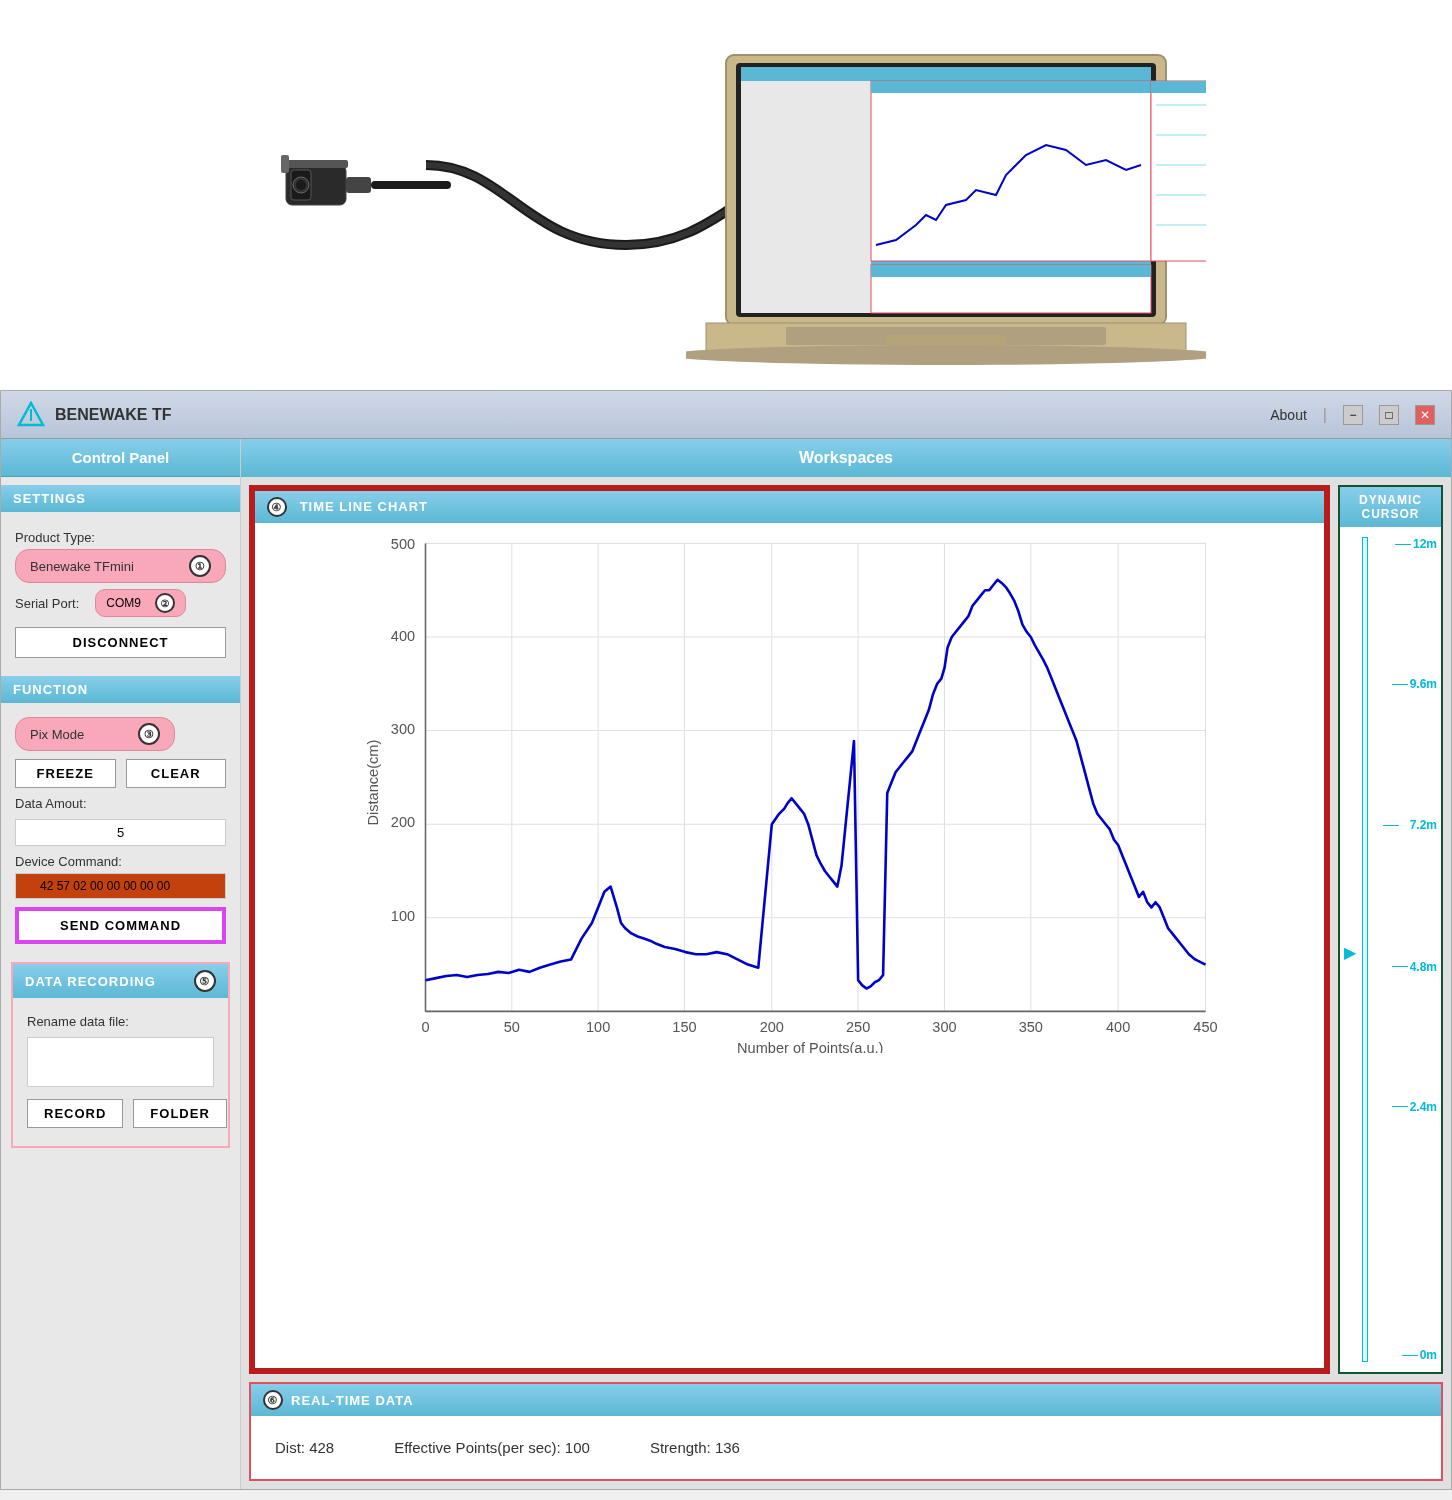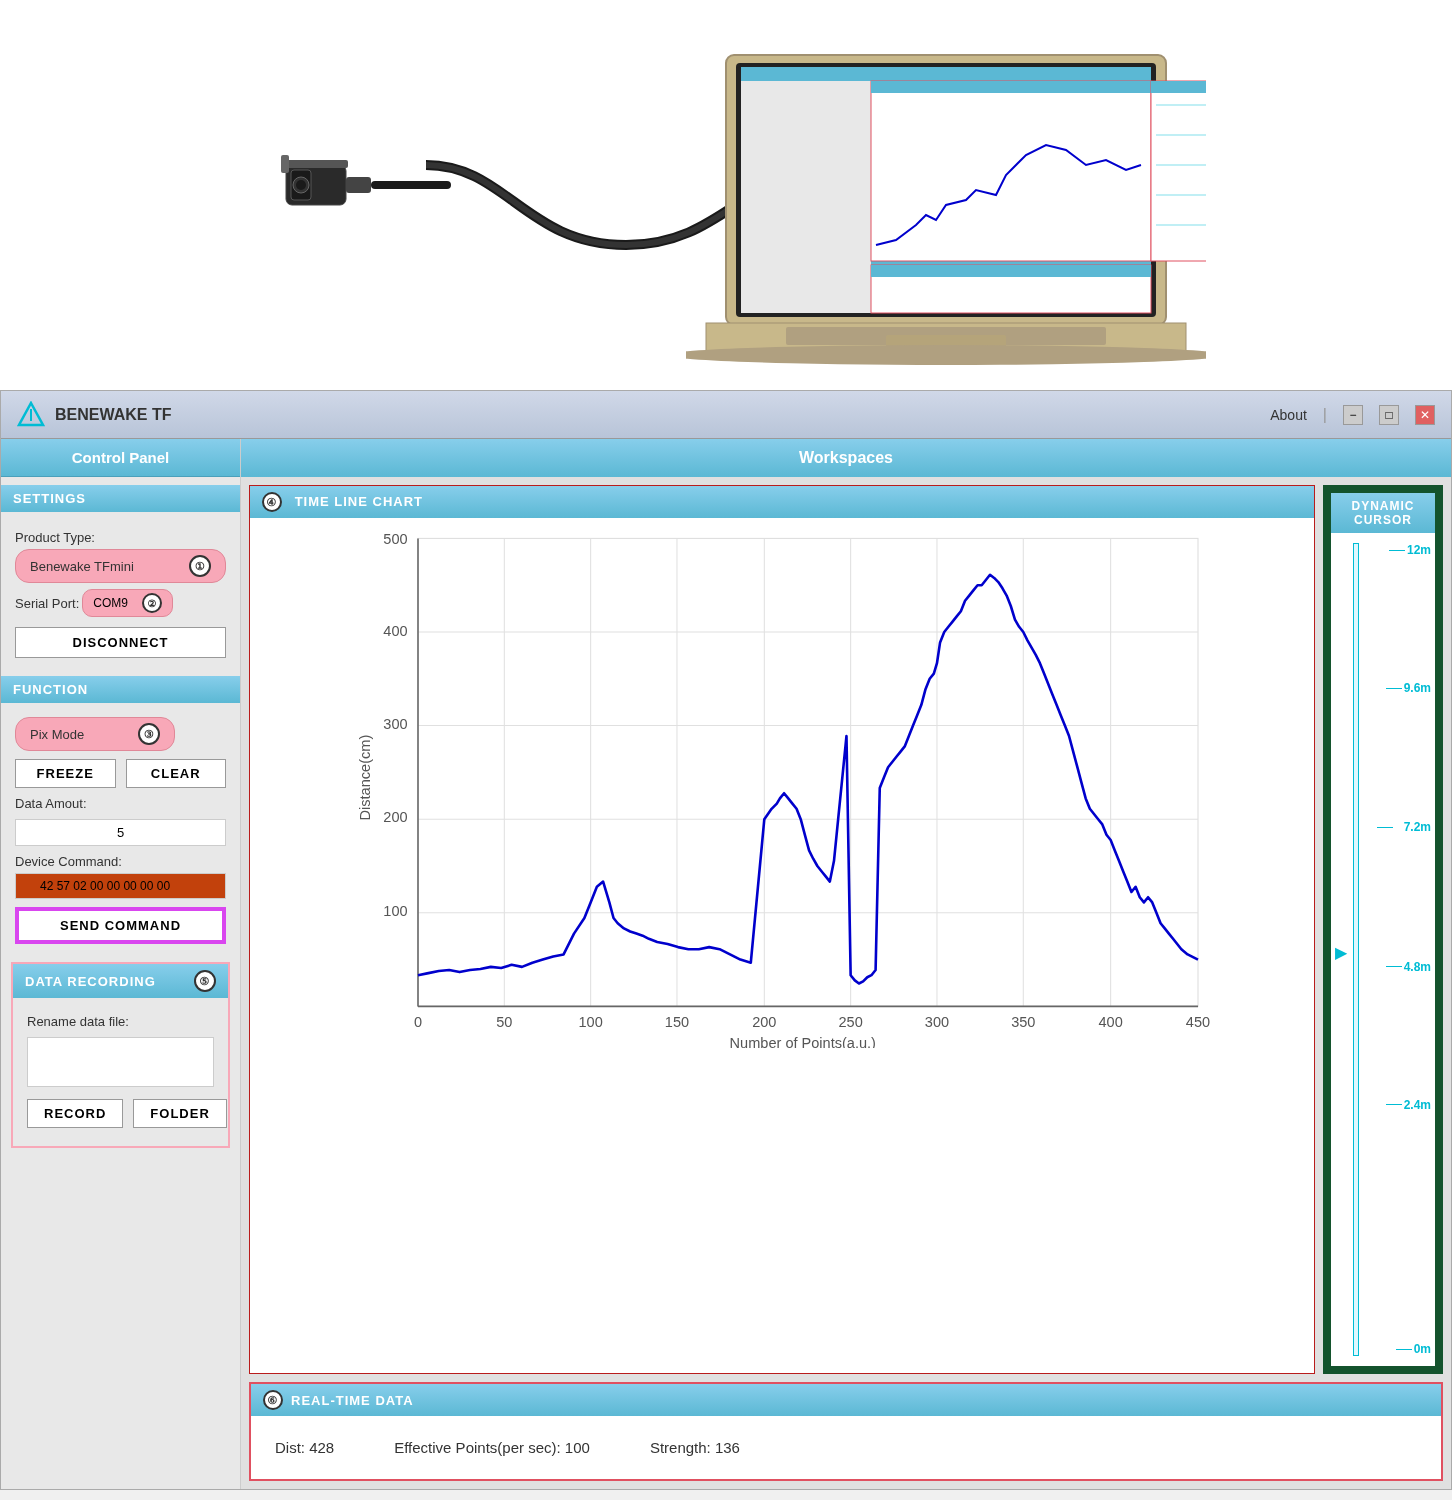--- a/index.html
+++ b/index.html
@@ -123,21 +123,21 @@
       font-size: 11px;
       font-weight: bold;
       color: #333;
       flex-shrink: 0;
       margin-left: 8px;
     }
 
     .serial-row {
       display: flex;
       align-items: center;
-      gap: 3px;
+      gap: 16px;
       margin-top: 6px;
     }
 
     .serial-label { font-size: 13px; color: #333; }
 
     .com-badge {
       background: #f8a8b8;
       border: 1px solid #e08898;
       border-radius: 10px;
       padding: 3px 10px;
@@ -264,21 +264,21 @@
     }
 
     .chart-cursor-row {
       display: flex;
       flex: 1;
       gap: 0;
     }
 
     .chart-section {
       flex: 1;
-      border: 1px solid #b91c1c;
+      border: 6px solid #b91c1c;
       margin: 8px;
       background: white;
       display: flex;
       flex-direction: column;
     }
 
     .chart-header {
       background: linear-gradient(to bottom, #87ceeb, #5bb8d4);
       color: white;
       padding: 6px 12px;
@@ -288,22 +288,22 @@
     }
 
     .chart-body {
       flex: 1;
       padding: 10px;
       position: relative;
     }
 
     
     .cursor-panel {
-      width: 120px;
-      border: 8px solid #14532d;
+      width: 105px;
+      border: 2px solid #14532d;
       margin: 8px 8px 8px 0;
       background: white;
       display: flex;
       flex-direction: column;
     }
 
     .cursor-header {
       background: linear-gradient(to bottom, #87ceeb, #5bb8d4);
       color: white;
       padding: 6px 8px;

